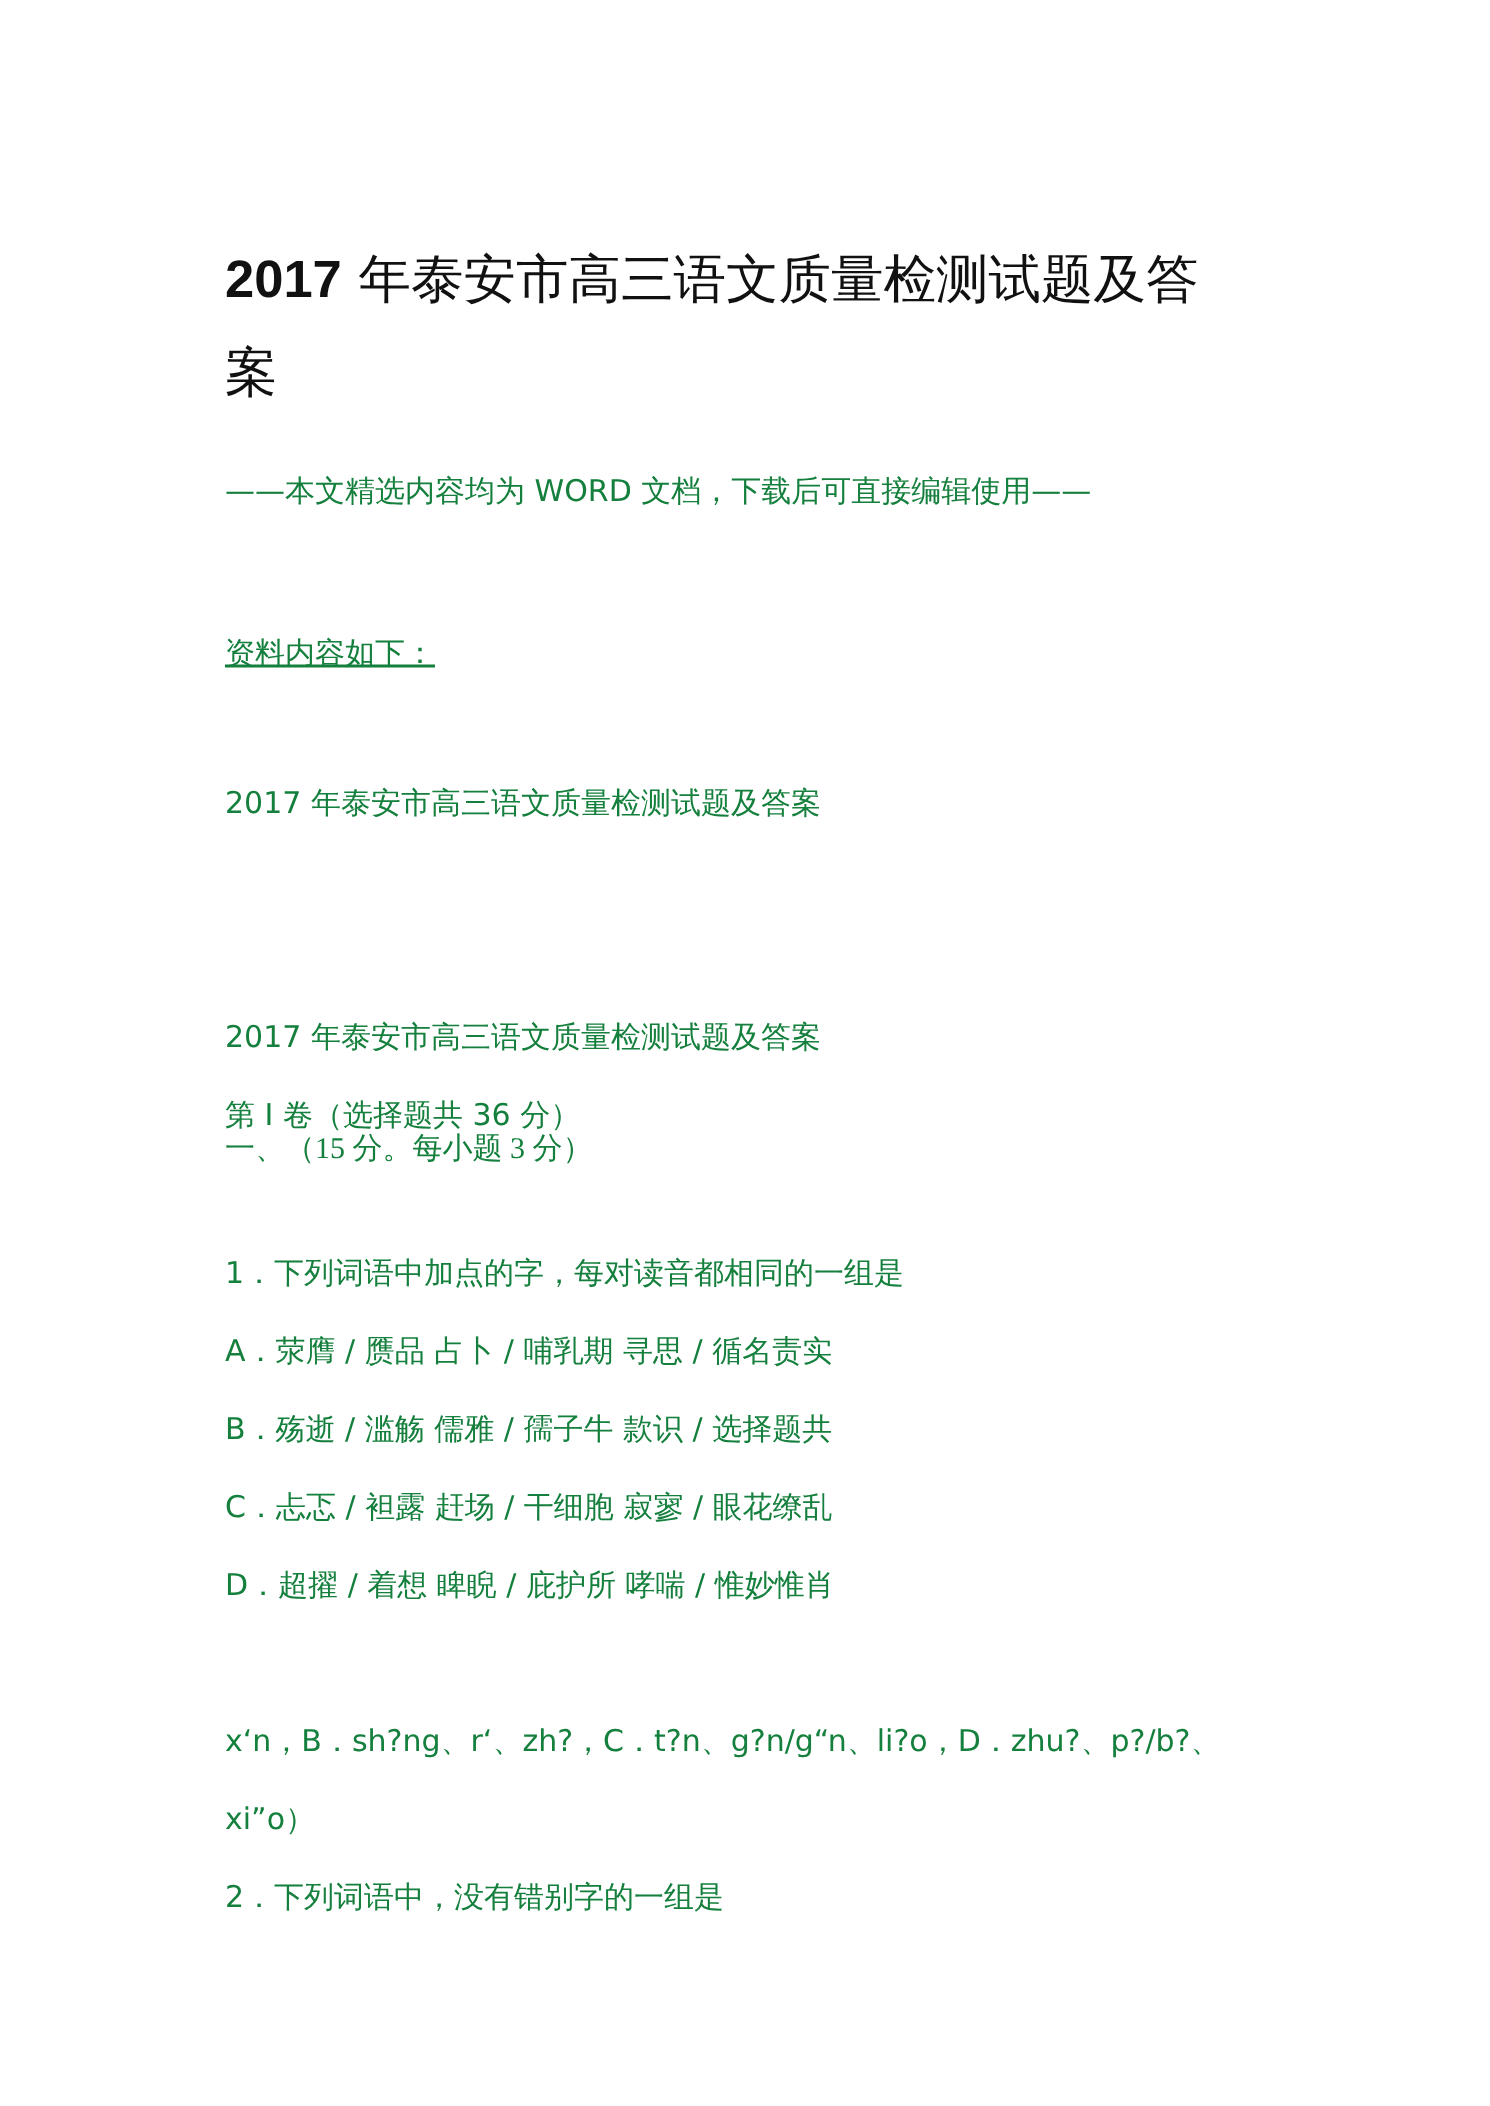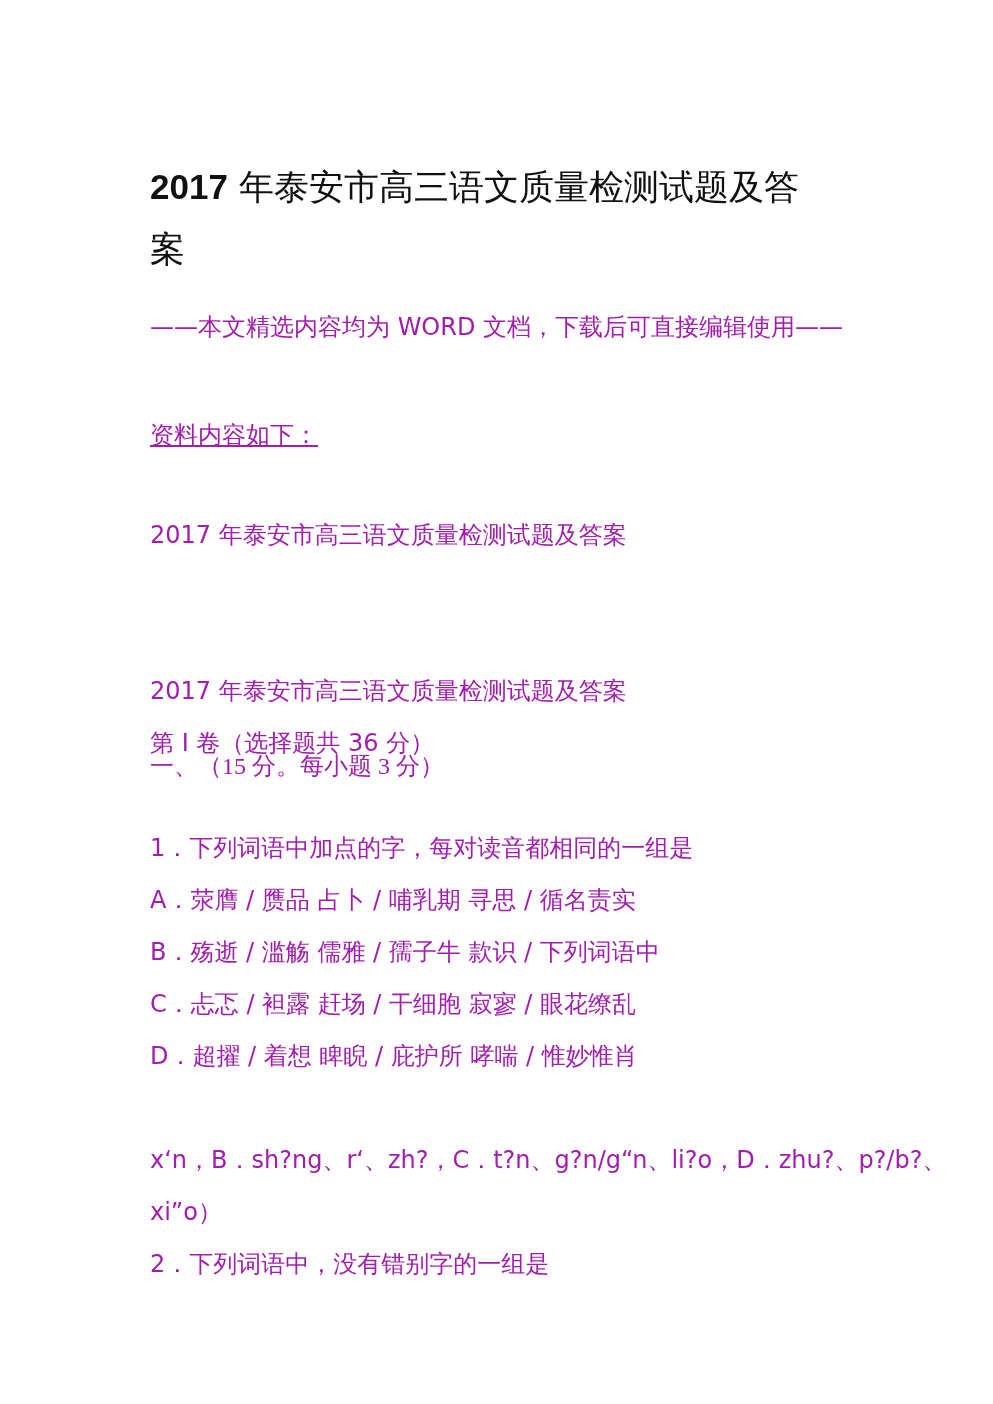--- a/index.html
+++ b/index.html
@@ -33,24 +33,24 @@
       margin: 0;
       letter-spacing: 0px;
     }
     .title .year {
       font-family: "Liberation Sans", sans-serif;
       font-weight: bold;
     }
     .line {
       position: absolute;
       left: 150px;
-      font-size: 24px;
+      font-size: 20px;
       line-height: 28px;
       white-space: nowrap;
-      color: #a21caf;
+      color: #15803d;
     }
   </style>
 </head>
 <body>
 
 <div class="page">
 
   <h1 class="title"><span class="year">2017</span> <span>年泰安市高三语文质量检测试题及答</span><br><span>案</span></h1>
 
   <div class="line" style="top:313px;">——本文精选内容均为 WORD 文档，下载后可直接编辑使用——</div>
@@ -61,21 +61,21 @@
 
   <div class="line" style="top:677px;">2017 年泰安市高三语文质量检测试题及答案</div>
 
   <div class="line" style="top:729px;">第 I 卷（选择题共 36 分）</div>
 
   <div class="line" style="top:752px;font-family:Liberation Serif, serif;">一、（15 分。每小题 3 分）</div>
 
   <div class="line" style="top:834px;">1．下列词语中加点的字，每对读音都相同的一组是</div>
 
   <div class="line" style="top:886px;">A．荥膺 / 赝品  占卜 / 哺乳期  寻思 / 循名责实</div>
-  <div class="line" style="top:938px;">B．殇逝 / 滥觞  儒雅 / 孺子牛  款识 / 下列词语中</div>
+  <div class="line" style="top:938px;">B．殇逝 / 滥觞  儒雅 / 孺子牛  款识 / 选择题共</div>
   <div class="line" style="top:990px;">C．忐忑 / 袒露  赶场 / 干细胞  寂寥 / 眼花缭乱</div>
   <div class="line" style="top:1042px;">D．超擢 / 着想  睥睨 / 庇护所  哮喘 / 惟妙惟肖</div>
 
   <div class="line" style="top:1146px;">x‘n，B．sh?ng、r‘、zh?，C．t?n、g?n/g“n、li?o，D．zhu?、p?/b?、</div>
   <div class="line" style="top:1198px;">xi”o）</div>
 
   <div class="line" style="top:1250px;">2．下列词语中，没有错别字的一组是</div>
 
 </div>
 

